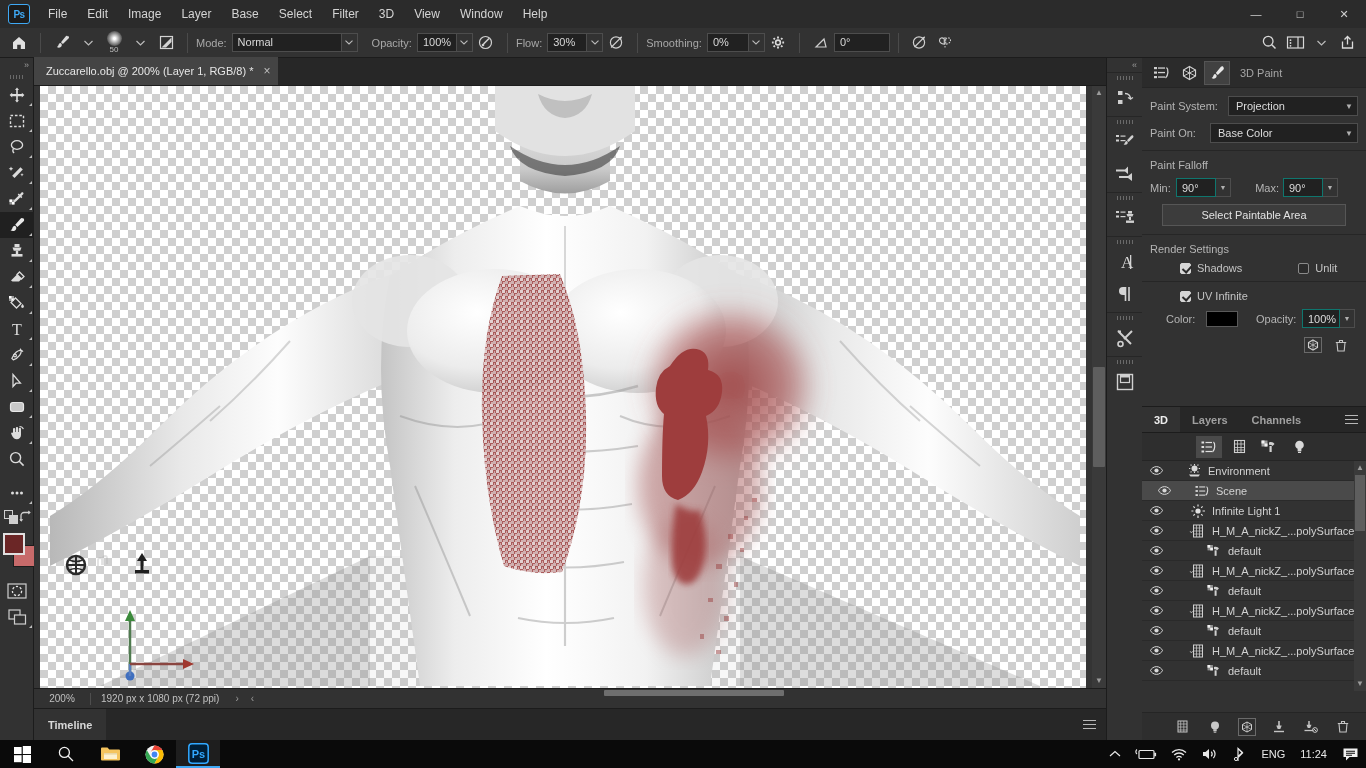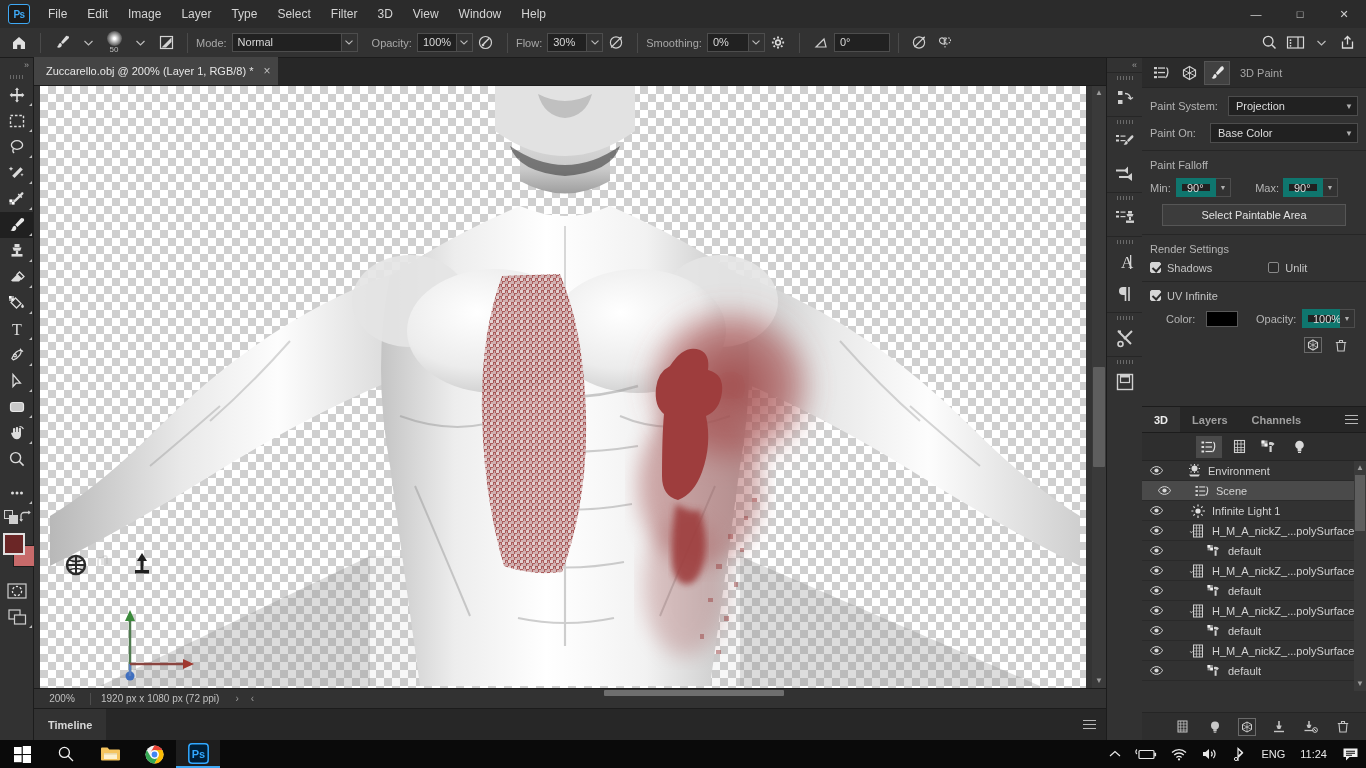--- a/index.html
+++ b/index.html
@@ -207,35 +207,35 @@
   .prow-label { font-size:11px; color:#b4b4b4; white-space:nowrap; }
   .psel {
     background:#212121; border:1px solid #4d4d4d; height:20px;
     display:flex; align-items:center; justify-content:space-between;
     padding:0 4px 0 7px; font-size:11px; color:#dcdcdc; flex:1;
   }
   .psel .cv { font-size:8px; color:#b0b0b0; }
   .divider { height:1px; background:#262626; margin:4px -8px 8px -8px; }
   .sect-title { font-size:11px; color:#b4b4b4; margin-bottom:7px; }
   .num-field {
-    background:#212121; border:6px solid #0f766e; height:19px;
+    background:#212121; border:1px solid #0f766e; height:19px;
     width:40px; font-size:11px; color:#dcdcdc;
     display:flex; align-items:center; padding-left:5px;
   }
   .num-caret {
     width:15px; height:19px; background:#323232; border:1px solid #4d4d4d;
     border-left:none; display:flex; align-items:center;
     justify-content:center; font-size:7px; color:#b0b0b0;
   }
   .btn-wide {
     background:#3c3c3c; border:1px solid #565656; height:22px;
     display:flex; align-items:center; justify-content:center;
     font-size:11px; color:#e2e2e2; margin:4px 12px 8px 12px;
   }
-  .cbrow { display:flex; align-items:flex-start; margin-bottom:7px; }
+  .cbrow { display:flex; align-items:flex-end; margin-bottom:7px;margin-left:30px; }
   .cb { width:11px; height:11px; border:1px solid #8a8a8a; background:#2b2b2b;
         margin-right:6px; position:relative; border-radius:2px; }
   .cb.on { background:#d6d6d6; border-color:#d6d6d6; }
   .cb.on::after {
     content:''; position:absolute; left:3px; top:0px; width:4px; height:7px;
     border:solid #2b2b2b; border-width:0 2px 2px 0; transform:rotate(42deg);
   }
   .cb-label { font-size:11px; color:#c4c4c4; }
   .color-chip { width:32px; height:16px; background:#000; border:1px solid #5a5a5a; }
   .mini-btns { display:flex; justify-content:flex-end; gap:10px;
@@ -298,21 +298,21 @@
 <body>
 
 <div class="app">
 
   <div class="menubar">
     <div class="ps-logo">Ps</div>
     <div class="menu-item">File</div>
     <div class="menu-item">Edit</div>
     <div class="menu-item">Image</div>
     <div class="menu-item">Layer</div>
-    <div class="menu-item">Type</div>
+    <div class="menu-item">Base</div>
     <div class="menu-item">Select</div>
     <div class="menu-item">Filter</div>
     <div class="menu-item">3D</div>
     <div class="menu-item">View</div>
     <div class="menu-item">Window</div>
     <div class="menu-item">Help</div>
     <div class="wincontrols">
       <div class="wc">—</div>
       <div class="wc">□</div>
       <div class="wc close">✕</div>

